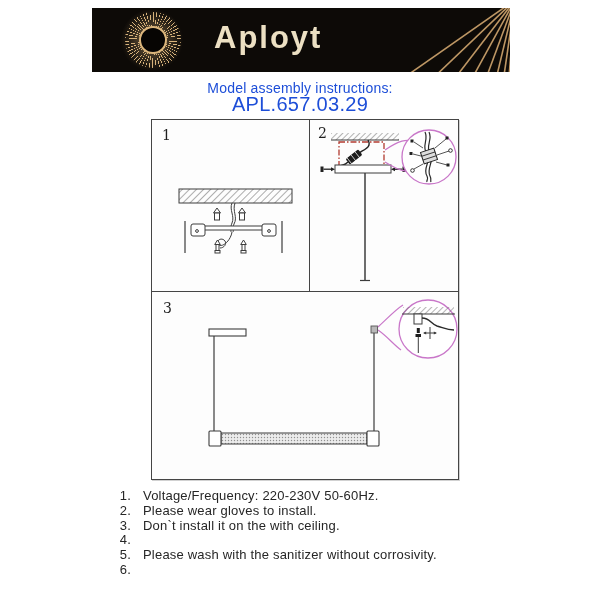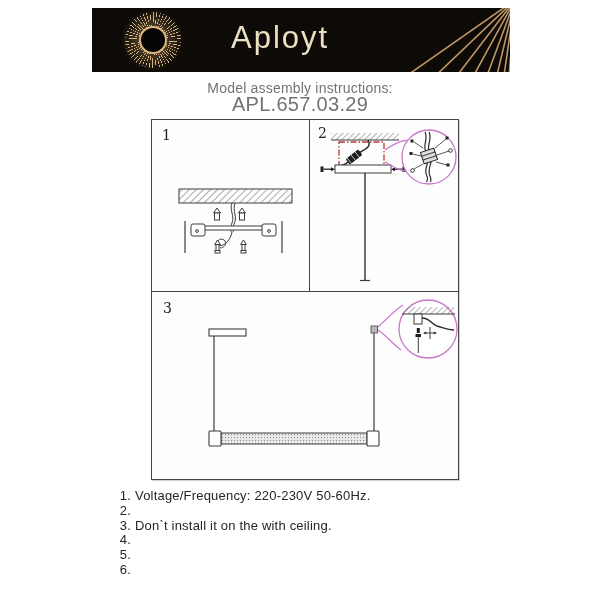--- a/index.html
+++ b/index.html
@@ -19,43 +19,43 @@
   .sunburst{
     position:absolute;left:33px;top:4px;width:56px;height:56px;border-radius:50%;
     background:repeating-conic-gradient(rgba(224,186,128,.95) 0deg 1.6deg,rgba(13,10,7,0) 1.6deg 7.2deg);
   }
   .sunburst::after{
     content:"";position:absolute;left:50%;top:50%;transform:translate(-50%,-50%);
     width:24px;height:24px;border-radius:50%;background:#070503;border:2px solid #dcb67c;
   }
   .brand{
     position:absolute;left:122px;top:50%;transform:translateY(-56%);
-    font-size:31px;letter-spacing:2px;color:#ece0c3;font-weight:400;margin-left:17px;
+    font-size:31px;letter-spacing:2px;color:#ece0c3;font-weight:700;
   }
   .rays{position:absolute;right:0;top:0;width:120px;height:64px;}
   
-  .titleblock{position:absolute;left:0;top:81px;width:600px;text-align:center;color:#737373;}
+  .titleblock{position:absolute;left:0;top:81px;width:600px;text-align:center;color:#1d4ed8;}
   .titleblock .h{font-size:14px;line-height:15.5px;letter-spacing:.2px;}
   .titleblock .m{font-size:20px;line-height:15.5px;letter-spacing:.3px;}
   
   .dbox{
     position:absolute;left:151px;top:119px;width:306px;height:359px;
     border:1px solid #454545;background:#fdfdfd;box-shadow:1px 1px 0 rgba(0,0,0,.18);
   }
   .panel{position:absolute;}
   .p1{left:0;top:0;width:157px;height:171px;border-right:1px solid #454545;border-bottom:1px solid #454545;}
   .p2{left:158px;top:0;width:148px;height:171px;border-bottom:1px solid #454545;}
   .p3{left:0;top:172px;width:306px;height:187px;}
   .panel svg{display:block;width:100%;height:100%;}
   .stepnum{font-family:"DejaVu Serif",serif;font-size:14px;fill:#1e1e1e;}
   
   .instr{position:absolute;left:100px;top:489px;width:430px;color:#262626;}
   .irow{display:flex;line-height:14.75px;font-size:13px;letter-spacing:.2px;}
   .inum{width:31px;text-align:right;flex:0 0 31px;}
-  .itext{margin-left:4px;}
+  .itext{margin-left:12px;}
 </style>
 </head>
 <body>
 
 <div class="hdr">
   <div class="logo-glow"></div>
   <div class="sunburst"></div>
   <div class="brand">Aployt</div>
   <svg class="rays" viewBox="0 0 120 64">
     <g stroke="#c89f6a" stroke-width="1.6" opacity="0.95">
@@ -243,27 +243,29 @@
   </div>
 </div>
 
 <div class="instr">
   <div class="irow">
     <span class="inum">1.</span>
     <span class="itext">Voltage/Frequency: 220-230V 50-60Hz.</span>
   </div>
   <div class="irow">
     <span class="inum">2.</span>
+    <span class="itext">Please wear gloves to install.</span>
   </div>
   <div class="irow">
     <span class="inum">3.</span>
     <span class="itext">Don`t install it on the with ceiling.</span>
   </div>
   <div class="irow">
     <span class="inum">4.</span>
   </div>
   <div class="irow">
     <span class="inum">5.</span>
+    <span class="itext">Please wash with the sanitizer without corrosivity.</span>
   </div>
   <div class="irow">
     <span class="inum">6.</span>
   </div>
 </div>
 
 </body></html>

